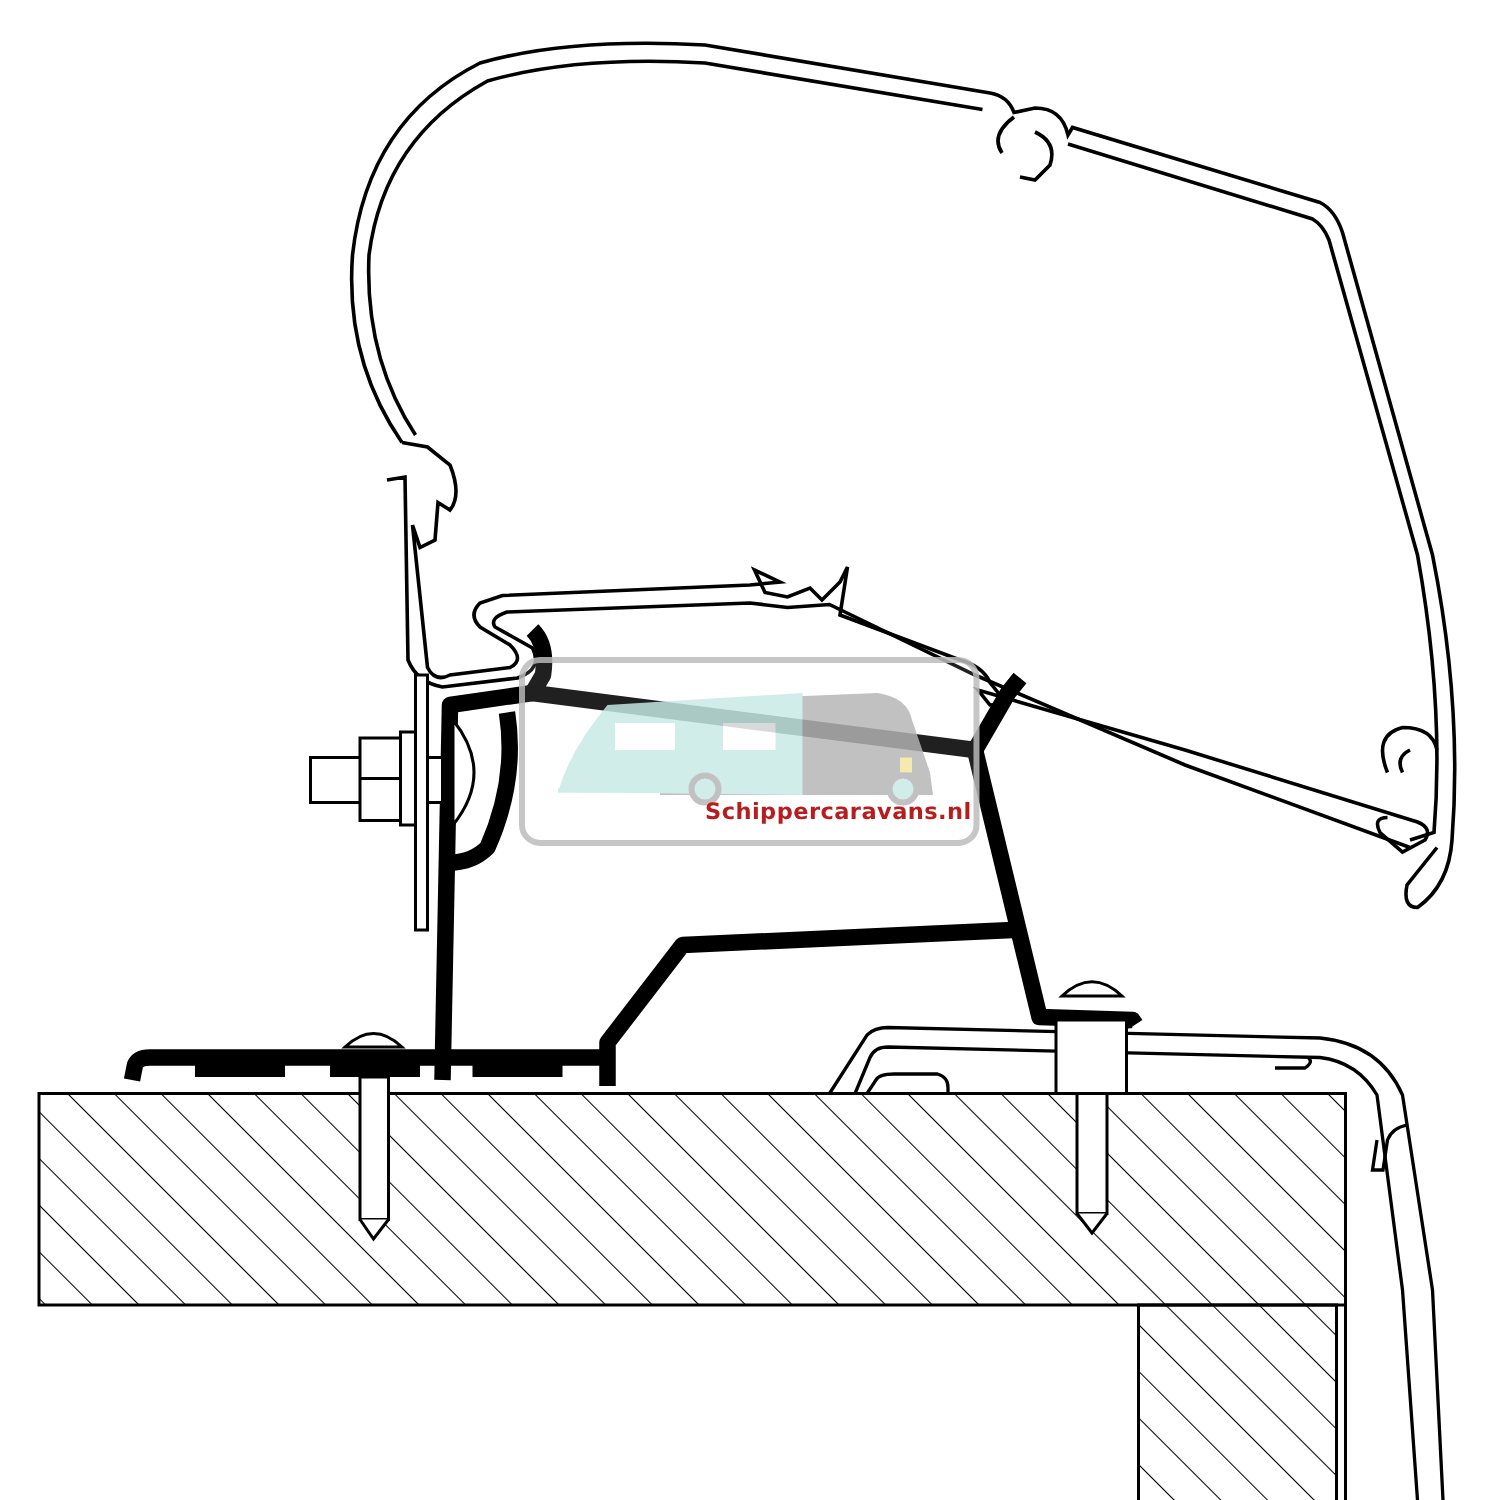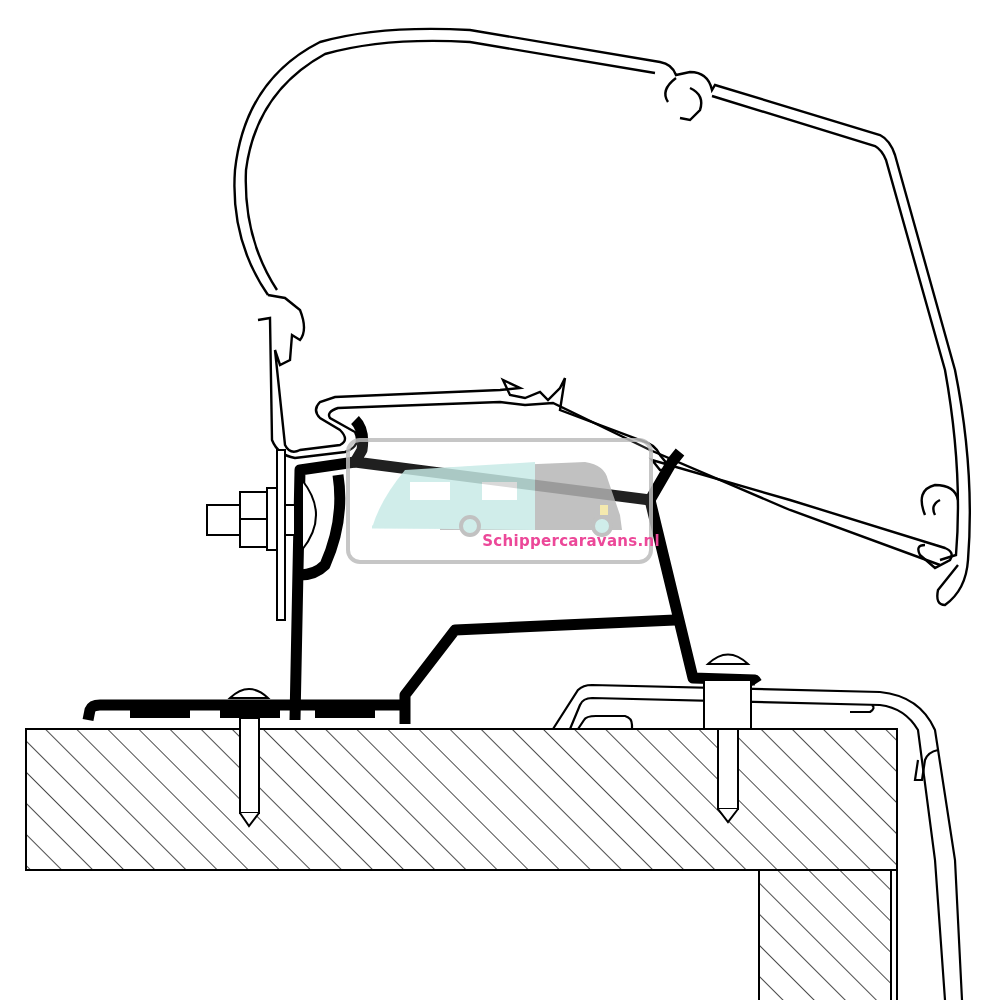--- a/index.html
+++ b/index.html
@@ -1,18 +1,18 @@
 <!DOCTYPE html>
 <html><head>
 <meta charset="utf-8">
 <style>
   html,body{margin:0;padding:0;background:#fff;}
   body{width:1000px;height:1000px;overflow:hidden;position:relative;font-family:"DejaVu Sans",sans-serif;}
   svg{position:absolute;left:0;top:0;}
-  .wm-text{position:absolute;left:470px;top:532px;width:190px;text-align:right;font-family:"DejaVu Sans",sans-serif;font-weight:bold;font-size:15px;color:#ec4899;letter-spacing:0.3px;}
+  .wm-text{position:absolute;left:470px;top:532px;width:190px;text-align:left;font-family:"DejaVu Sans",sans-serif;font-weight:bold;font-size:15px;color:#b91c1c;letter-spacing:0.3px;}
 </style>
 </head>
 <body>
 
 <svg width="1000" height="1000" viewBox="0 0 1000 1000">
   <defs>
     <pattern id="hatch" patternUnits="userSpaceOnUse" width="22" height="22" patternTransform="rotate(-45)">
       <line x1="0" y1="0" x2="0" y2="22" stroke="#000" stroke-width="1.4"></line>
     </pattern>
   </defs>

